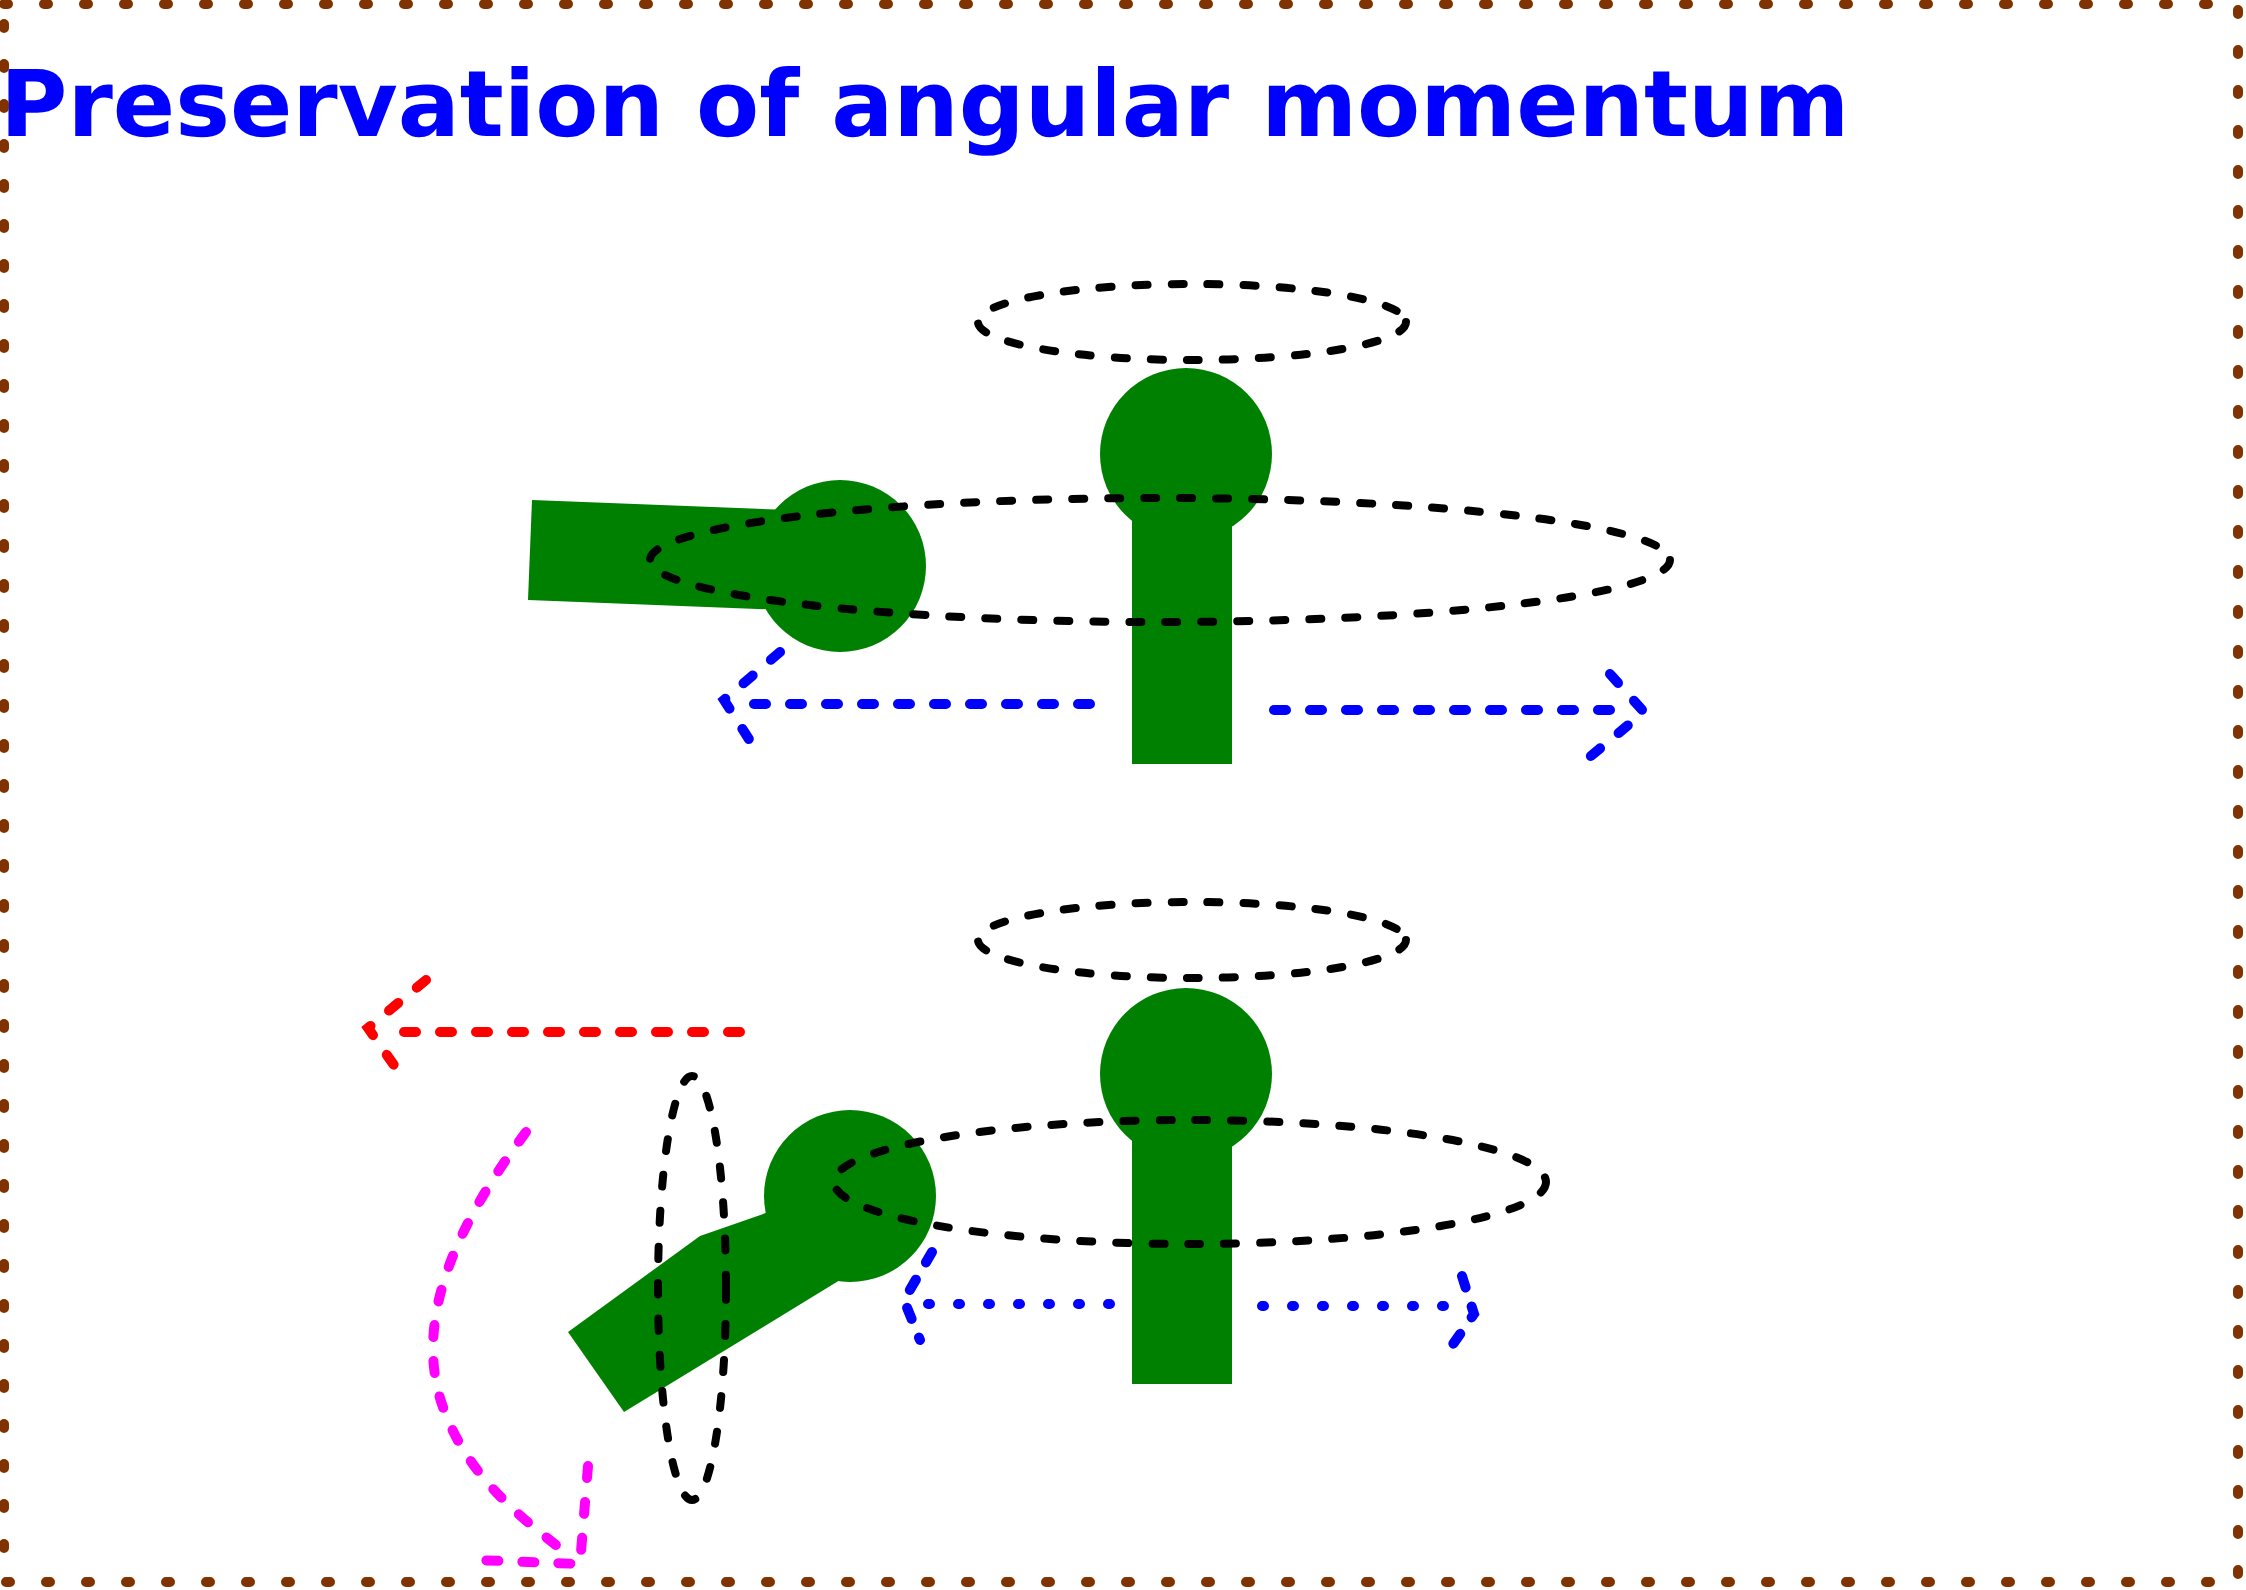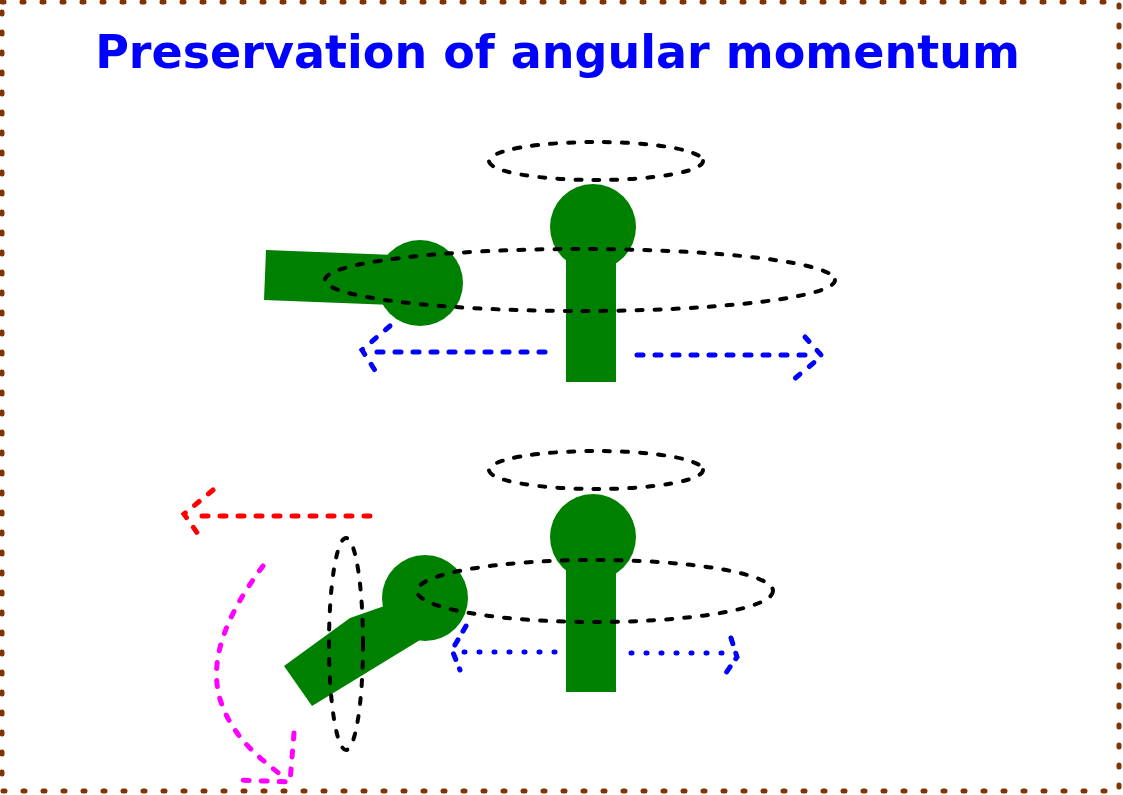--- a/index.html
+++ b/index.html
@@ -1,19 +1,19 @@
 <!DOCTYPE html>
 <html><head>
   <meta charset="utf-8">
   <style>
     html, body { margin: 0; padding: 0; background: #ffffff; }
     body { width: 1123px; height: 795px; overflow: hidden; position: relative; }
     .canvas { position: absolute; left: 0; top: 0; width: 1123px; height: 795px; }
     .title {
-      position: absolute; left: 0; top: 24px; width: 1115px; text-align: center;
+      position: absolute; left: 0; top: 24px; width: 1115px; text-align: left;
       font-family: "DejaVu Sans", sans-serif; font-size: 46px; color: #0000ff;
       line-height: 56px; margin: 0;
     }
     svg { position: absolute; left: 0; top: 0; }
   </style>
 </head>
 <body>
 
 <div class="canvas">
   <h1 class="title">Preservation of angular momentum</h1>

